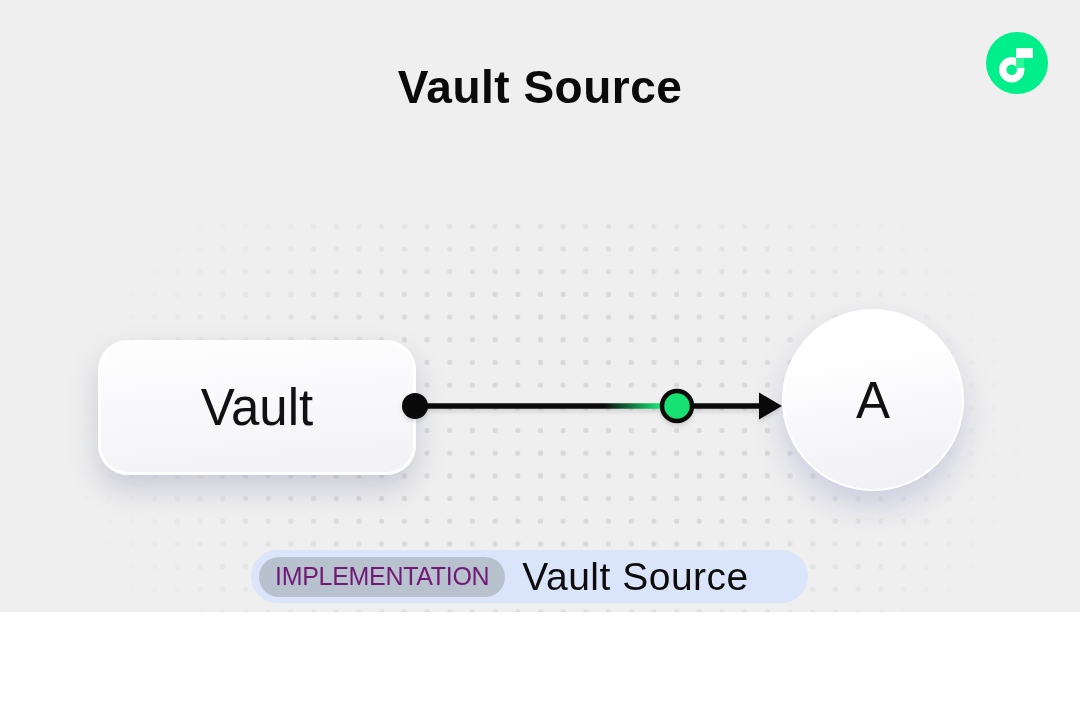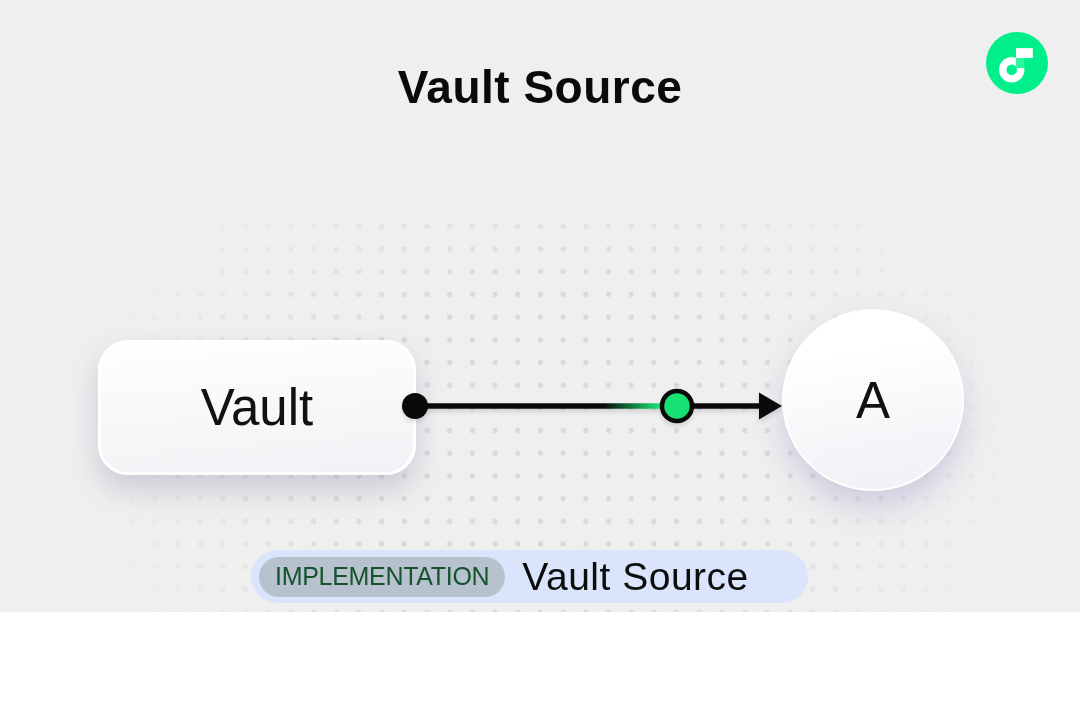--- a/index.html
+++ b/index.html
@@ -97,21 +97,21 @@
     padding-left: 8px;
     box-sizing: border-box;
   }
   .impl-badge {
     display: inline-flex;
     align-items: center;
     height: 40px;
     padding: 0 16px;
     border-radius: 20px;
     background: #B8C2CF;
-    color: #14532d;
+    color: #701a75;
     font-size: 25px;
     font-weight: 400;
     letter-spacing: -0.3px;
     white-space: nowrap;
   }
   .caption-text {
     margin-left: 17px;
     font-size: 39px;
     letter-spacing: 0.5px;
     color: #0c0c0c;

